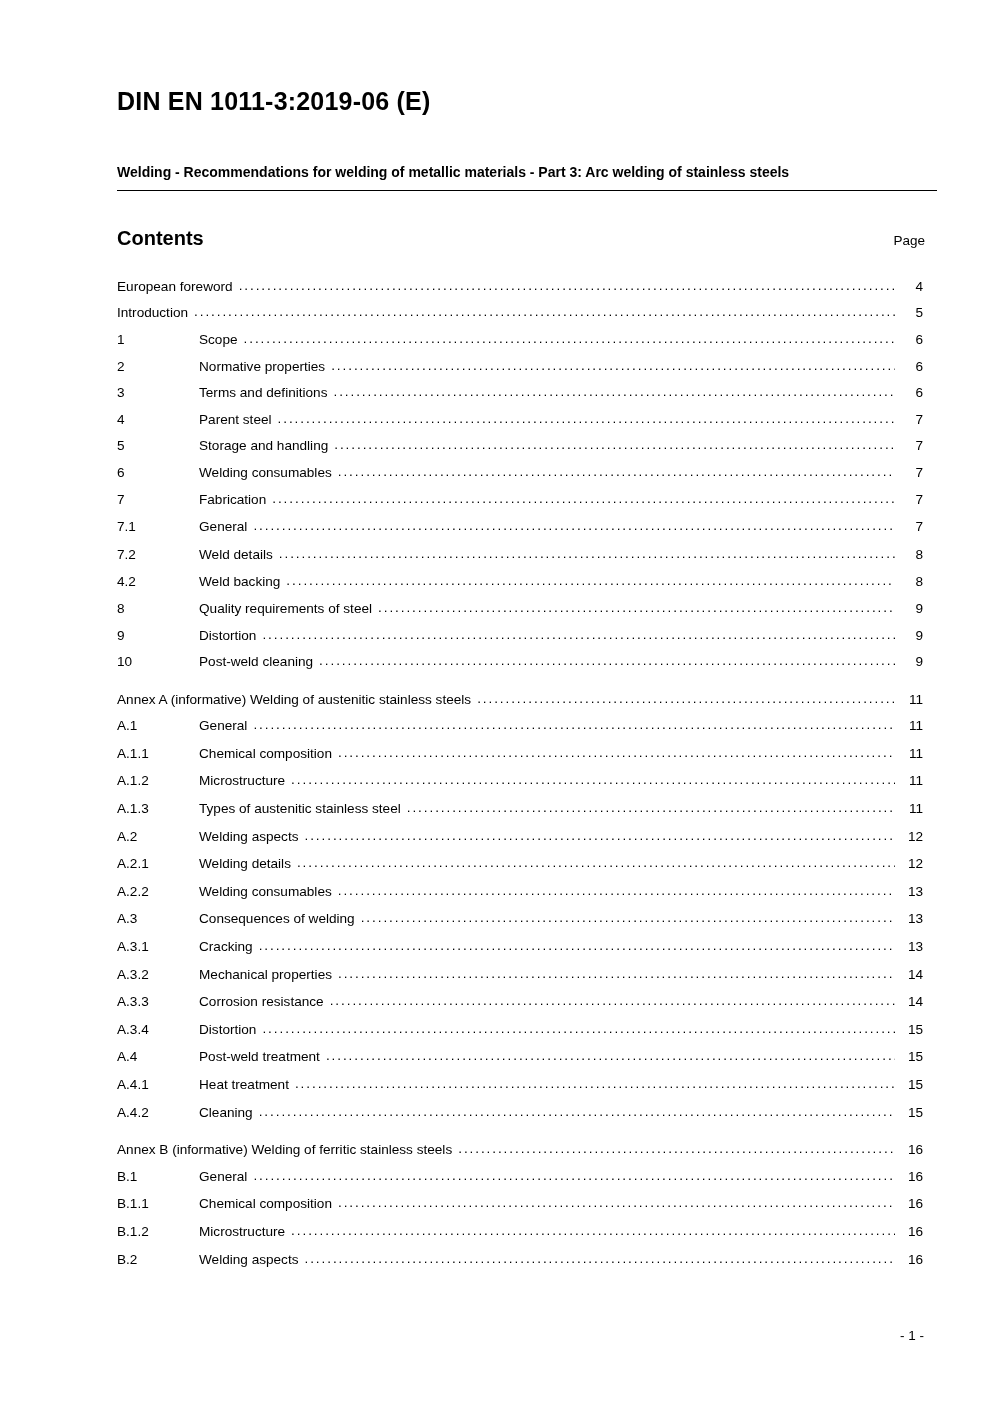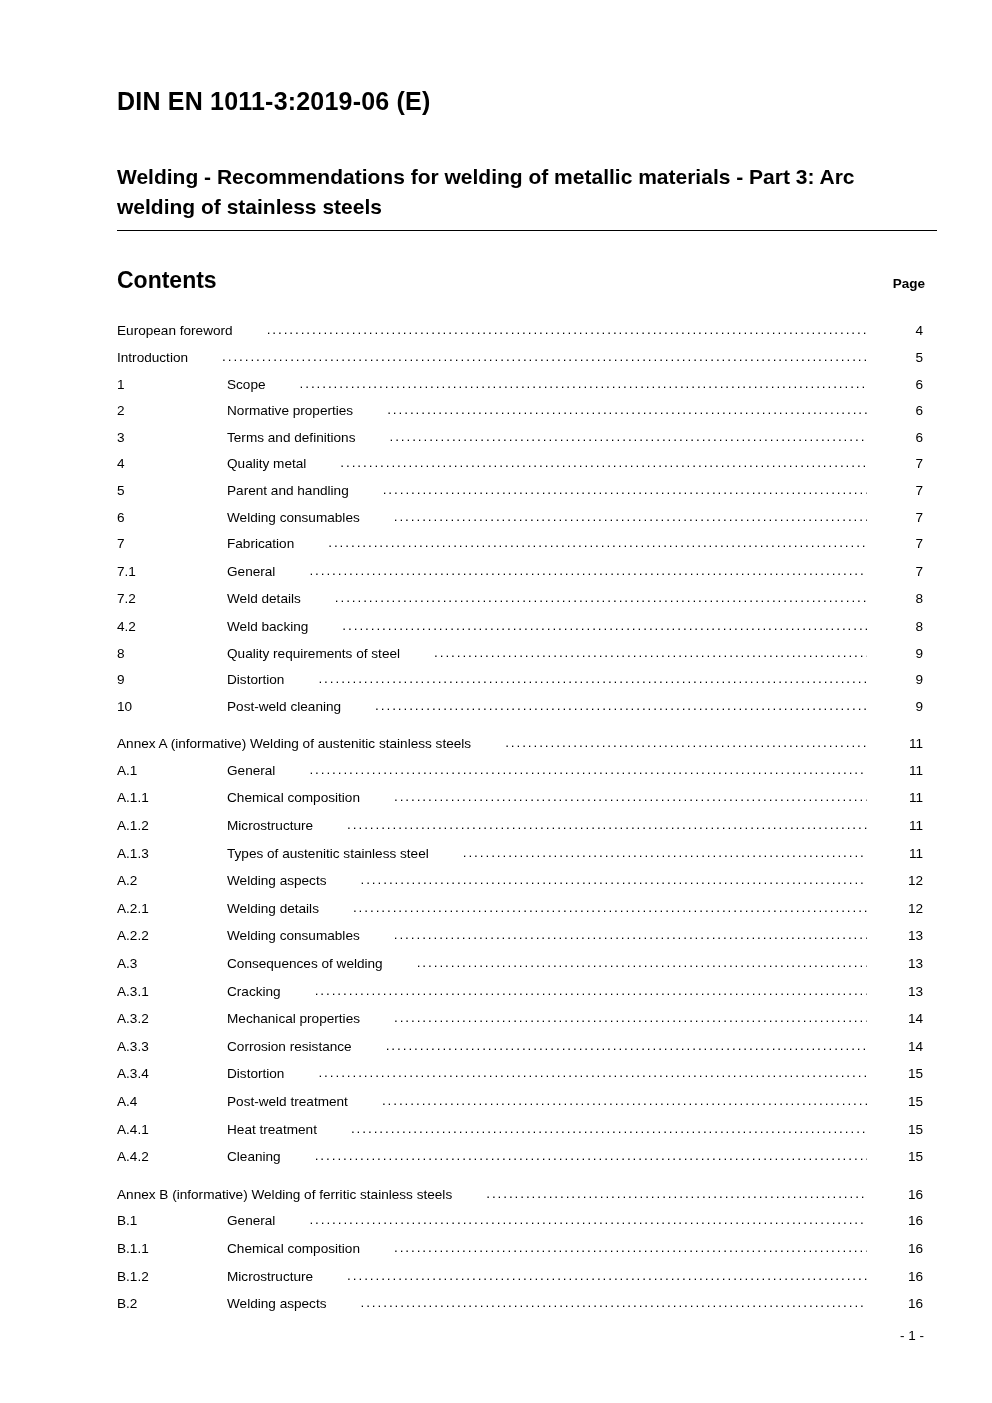--- a/index.html
+++ b/index.html
@@ -29,58 +29,57 @@
     width: 807px;
   }
   .doc-number {
     font-size: 25px;
     font-weight: bold;
     letter-spacing: 0.2px;
     margin: 0 0 0 0;
     line-height: 1.1;
   }
   .doc-title {
-    font-size: 21px;
+    font-size: 14px;
     font-weight: bold;
     line-height: 1.45;
     margin: 46px 0 0 0;
     padding-bottom: 6px;
     width: 820px;
   }
   .title-rule {
     border-bottom: 1.6px solid #000;
     width: 820px;
     margin-top: 2px;
   }
   .contents-row {
     display: flex;
     align-items: baseline;
     justify-content: space-between;
     margin-top: 36px;
     width: 808px;
   }
   .contents-heading {
-    font-size: 23px;
+    font-size: 20px;
     font-weight: bold;
   }
   .page-word {
     font-size: 13.5px;
-    font-weight: bold;
+    font-weight: normal;
   }
   .toc {
     margin-top: 30px;
     width: 806px;
   }
   .toc-entry {
     display: flex;
     align-items: flex-start;
     font-size: 13.6px;
     line-height: 1.0;
     white-space: nowrap;
-    gap: 28px;
   }
   .toc-entry .num {
     flex: 0 0 auto;
     width: 82px;
   }
   .toc-entry .label {
     flex: 0 0 auto;
     padding-right: 6px;
   }
   .toc-entry .dots {
@@ -155,27 +154,27 @@
           <span class="pg">6</span>
         </div>
         <div class="toc-entry gap-md">
           <span class="num">3</span>
           <span class="label">Terms and definitions</span>
           <span class="dots">........................................................................................................................................................................................................</span>
           <span class="pg">6</span>
         </div>
         <div class="toc-entry gap-md">
           <span class="num">4</span>
-          <span class="label">Quality metal</span>
+          <span class="label">Parent steel</span>
           <span class="dots">........................................................................................................................................................................................................</span>
           <span class="pg">7</span>
         </div>
         <div class="toc-entry gap-md">
           <span class="num">5</span>
-          <span class="label">Parent and handling</span>
+          <span class="label">Storage and handling</span>
           <span class="dots">........................................................................................................................................................................................................</span>
           <span class="pg">7</span>
         </div>
         <div class="toc-entry gap-md">
           <span class="num">6</span>
           <span class="label">Welding consumables</span>
           <span class="dots">........................................................................................................................................................................................................</span>
           <span class="pg">7</span>
         </div>
         <div class="toc-entry gap-md">

